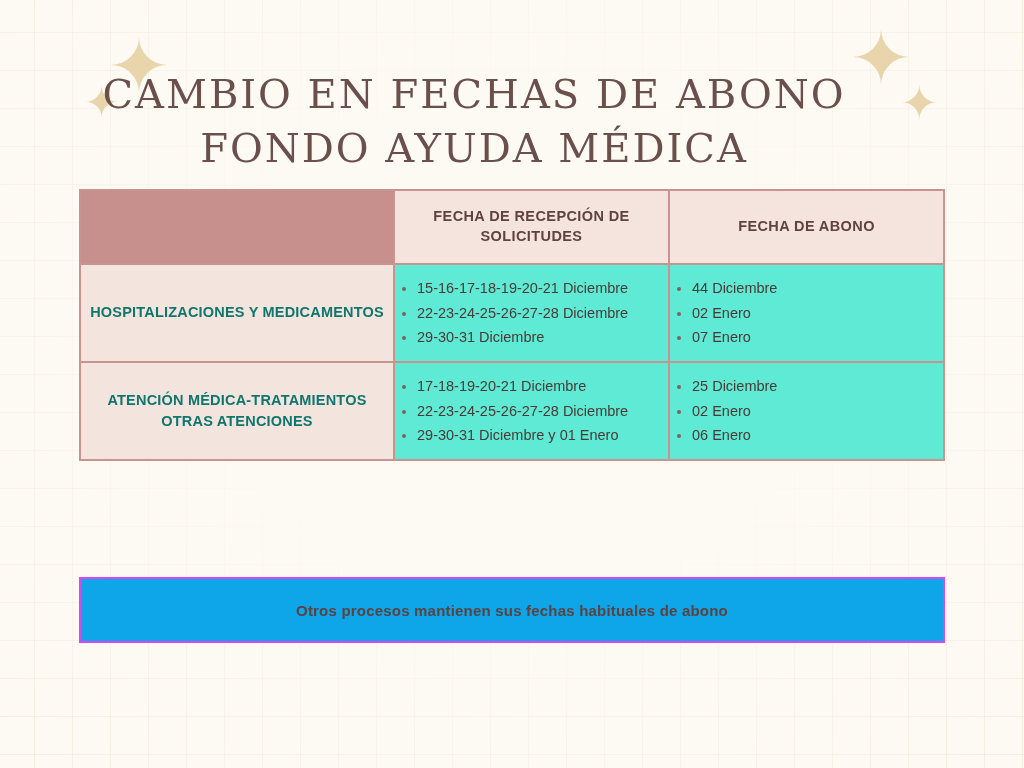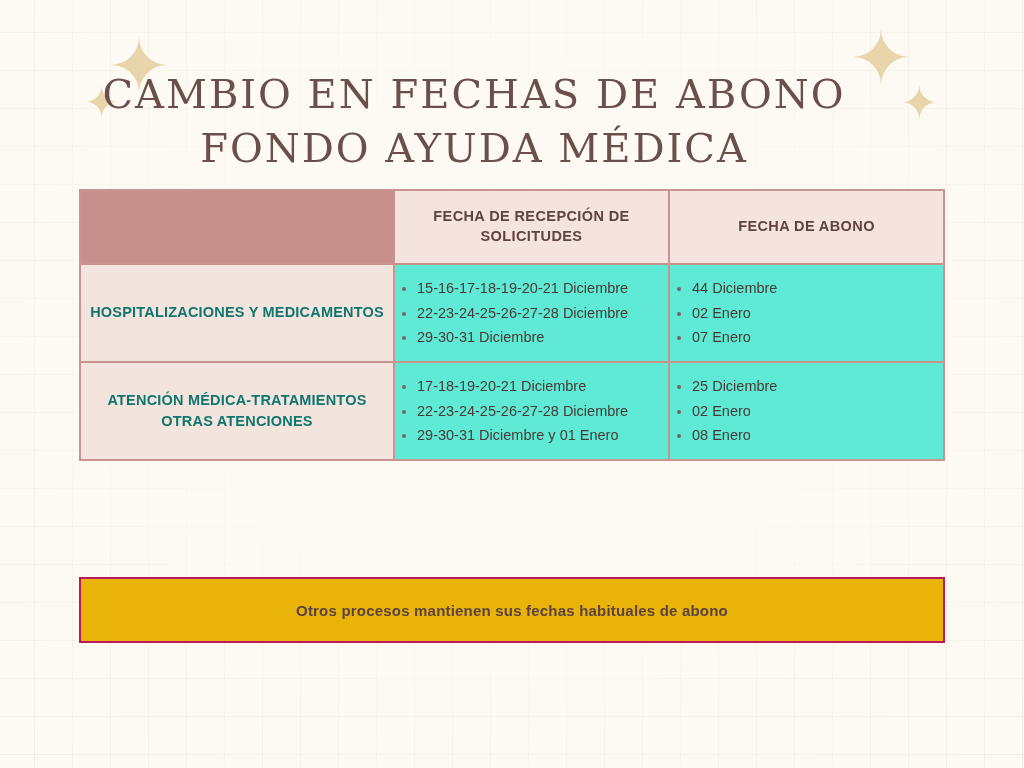--- a/index.html
+++ b/index.html
@@ -120,22 +120,22 @@
     line-height: 1.72;
   }
   td.cell li::marker { color: #7a6460; font-size: 13px; }
 
   .footer-box {
     position: absolute;
     left: 79px;
     top: 577px;
     width: 862px;
     height: 62px;
-    border: 2px solid #be185d;
-    background: #eab308;
+    border: 2px solid #d946ef;
+    background: #0ea5e9;
     display: flex;
     align-items: center;
     justify-content: center;
   }
   .footer-text {
     color: #5a4340;
     font-size: 15px;
     font-weight: bold;
     letter-spacing: 0.2px;
   }
@@ -190,21 +190,21 @@
           <ul>
             <li>17-18-19-20-21 Diciembre</li>
             <li>22-23-24-25-26-27-28 Diciembre</li>
             <li>29-30-31 Diciembre y 01 Enero</li>
           </ul>
         </td>
         <td class="cell">
           <ul>
             <li>25 Diciembre</li>
             <li>02 Enero</li>
-            <li>08 Enero</li>
+            <li>06 Enero</li>
           </ul>
         </td>
       </tr>
     </tbody>
   </table>
 
   <div class="footer-box">
     <span class="footer-text">Otros procesos mantienen sus fechas habituales de abono</span>
   </div>
 

